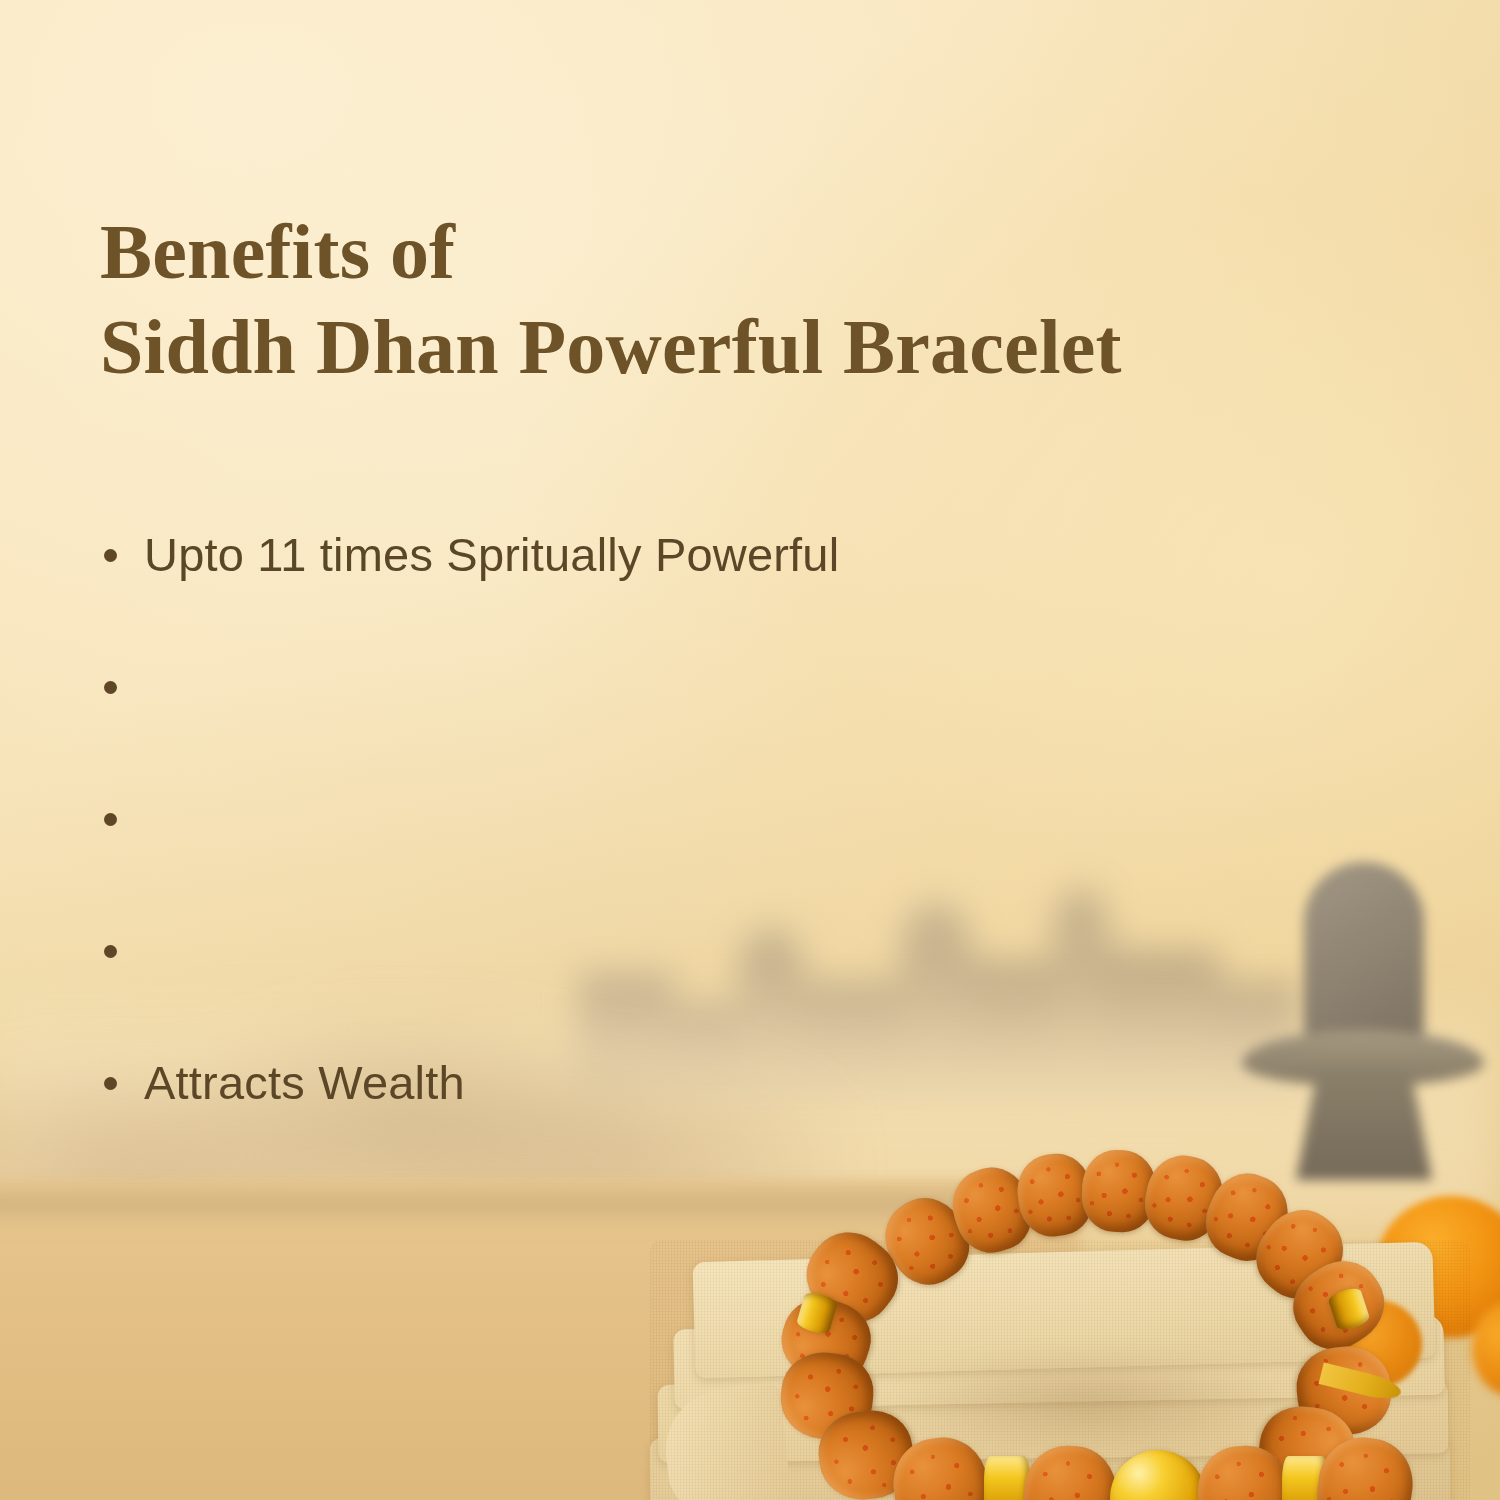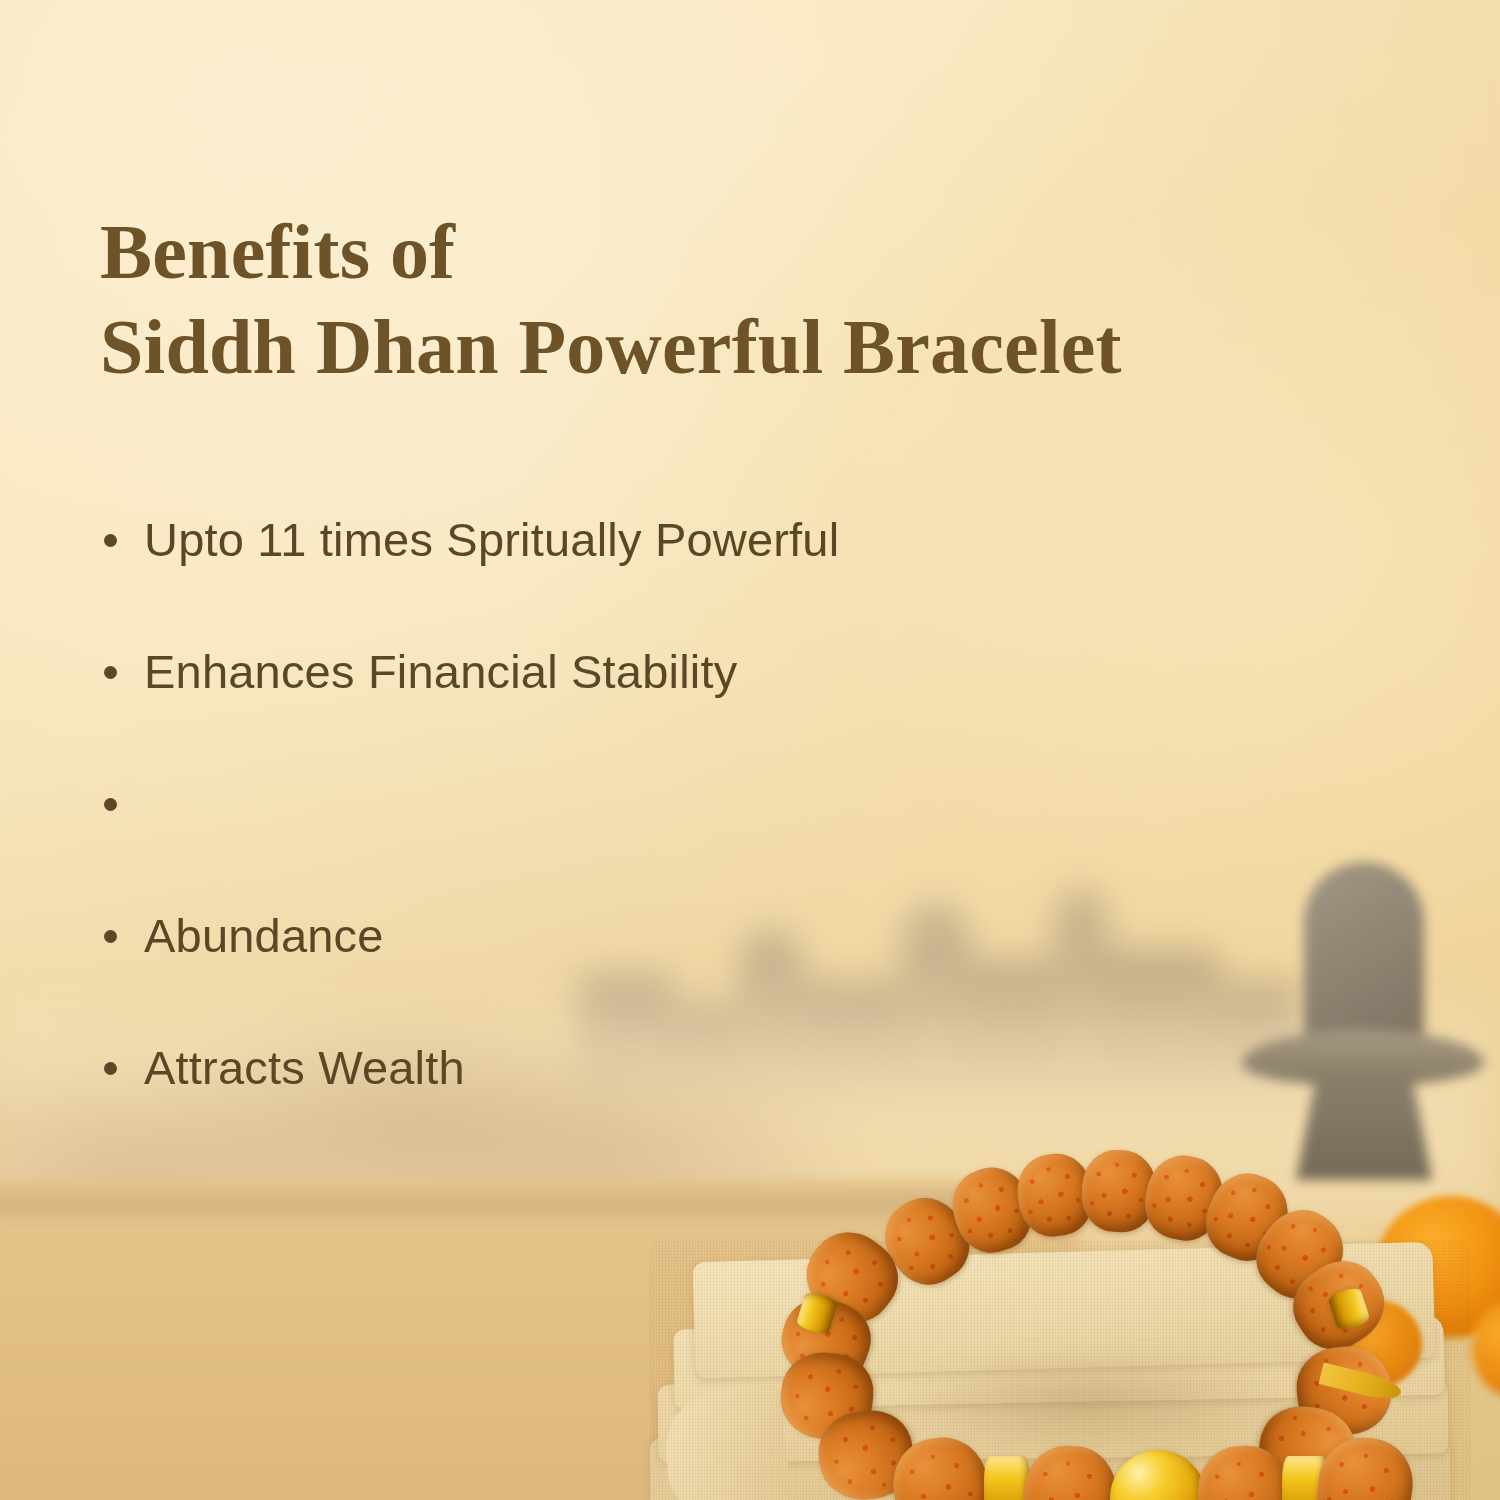--- a/index.html
+++ b/index.html
@@ -173,21 +173,21 @@
     position:absolute;left:100px;top:152px;
     font-family:"Liberation Serif", "DejaVu Serif", serif;
     font-weight:700;
     font-size:78px;line-height:95px;
     color:#6F5328;
     letter-spacing:.2px;
     text-shadow:0 1px 0 rgba(255,245,220,.35);
     white-space:pre-line;
   }
   .benefits{
-    position:absolute;left:96px;top:512px;width:1000px;
+    position:absolute;left:96px;top:527px;width:1000px;
     list-style:none;margin:0;padding:0;
   }
   .benefit{
     position:relative;
     display:flex;align-items:center;
     height:56px;margin-bottom:76px;
     padding-left:48px;
   }
   .benefit:last-child{margin-bottom:16px;}
   .benefit .dot{
@@ -293,28 +293,26 @@
   <h1 class="headline">Benefits of
 Siddh Dhan Powerful Bracelet</h1>
 
   <ul class="benefits">
     <li class="benefit">
       <span class="dot"></span>
       <span class="txt">Upto 11 times Spritually Powerful</span>
     </li>
     <li class="benefit">
       <span class="dot"></span>
-      <span class="txt">Enhances Financial Stability</span>
-    </li>
-    <li class="benefit">
-      <span class="dot"></span>
-    </li>
-    <li class="benefit">
-      <span class="dot"></span>
-      <span class="txt">Abundance</span>
+    </li>
+    <li class="benefit">
+      <span class="dot"></span>
+    </li>
+    <li class="benefit">
+      <span class="dot"></span>
     </li>
     <li class="benefit">
       <span class="dot"></span>
       <span class="txt">Attracts Wealth</span>
     </li>
   </ul>
 
 </div>
 
 </body></html>

